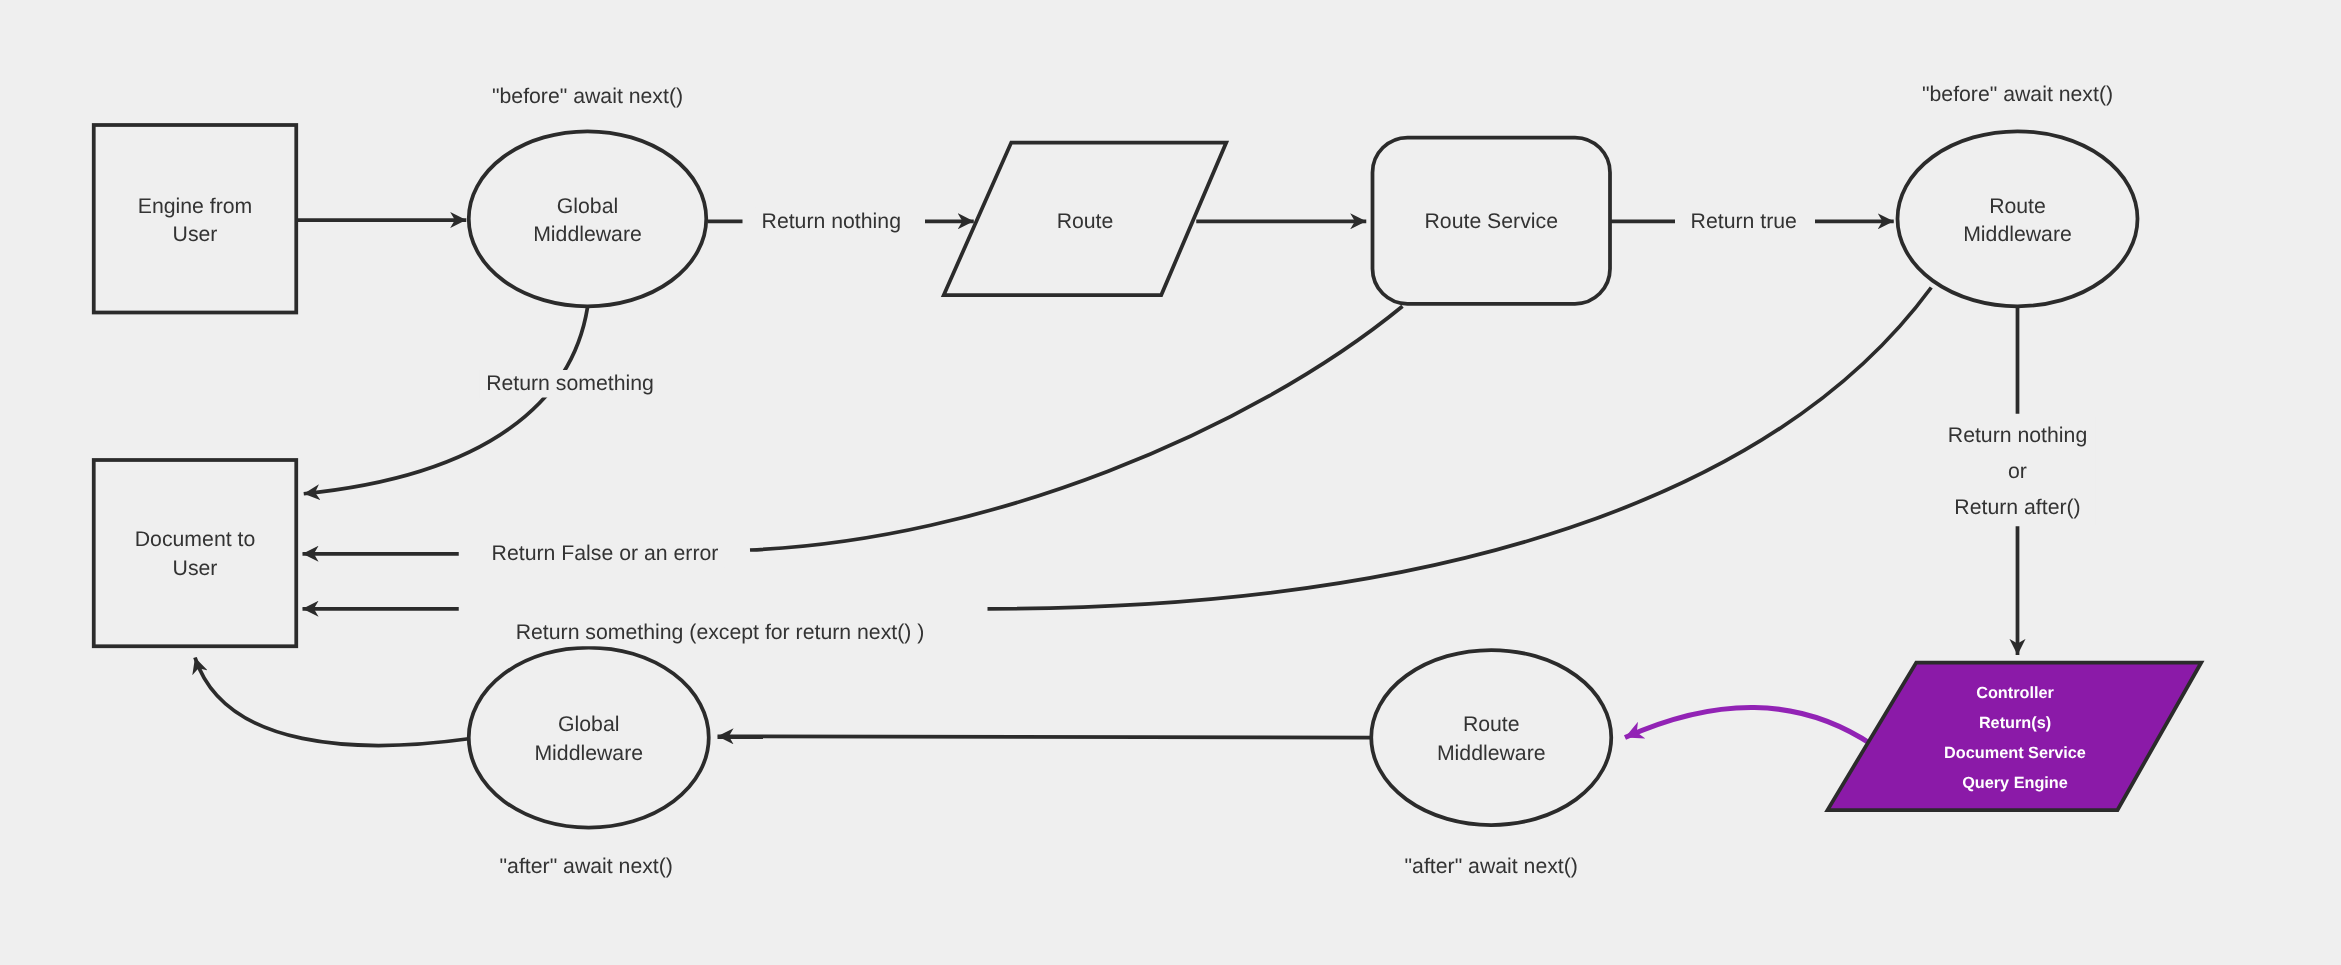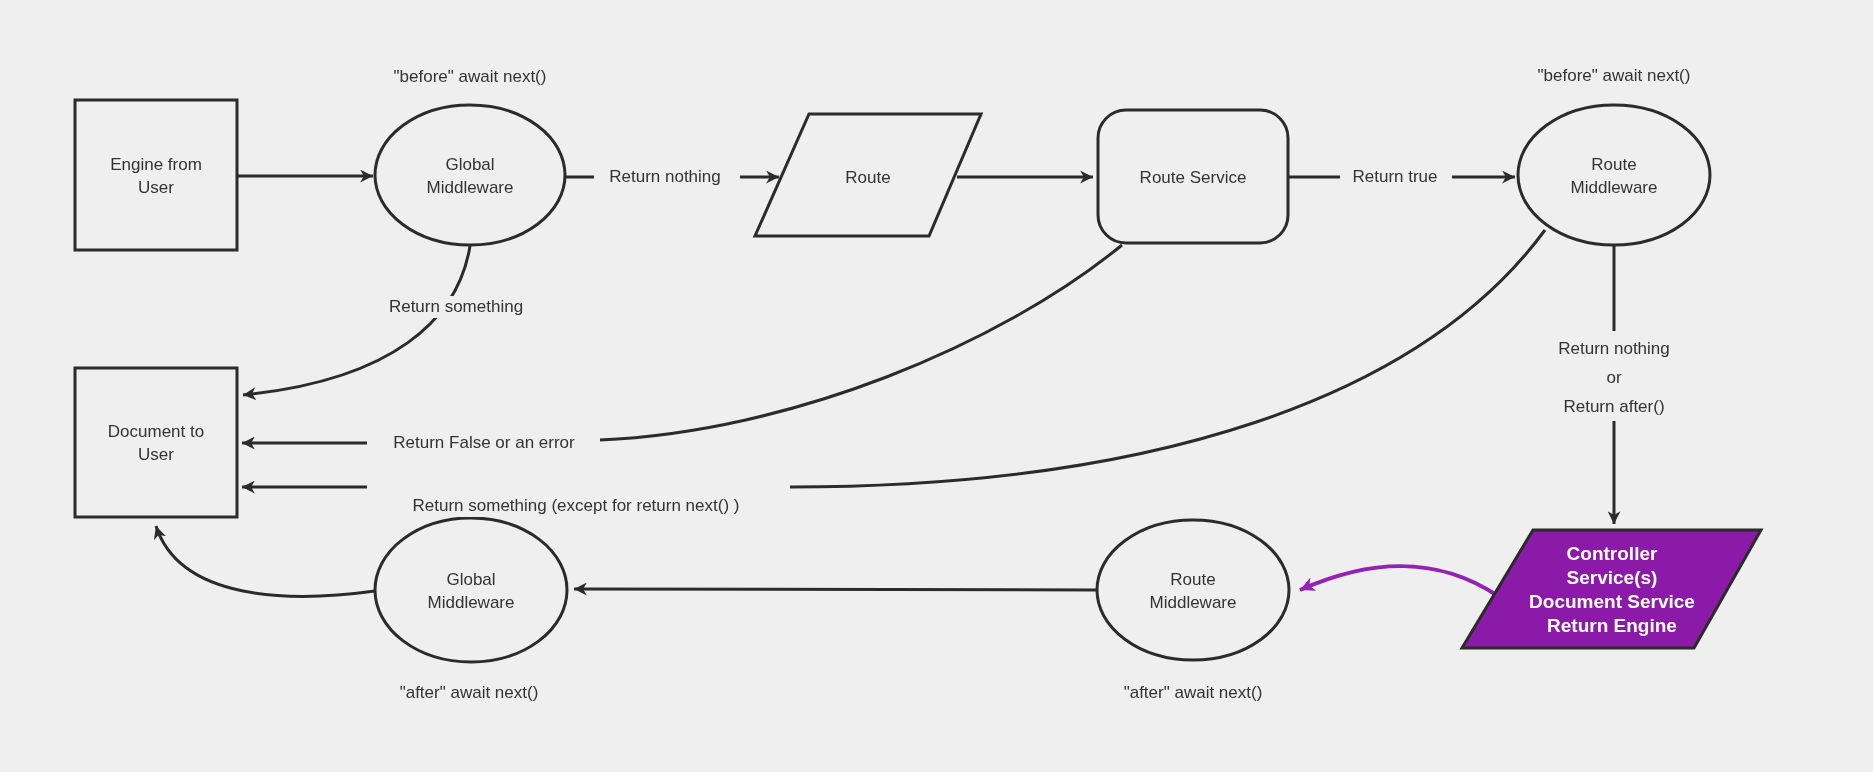--- a/index.html
+++ b/index.html
@@ -21,21 +21,21 @@
   .node-label{font-size:17px;line-height:23px;}
   .edge-label{
     font-size:17px;line-height:20px;
     background:#efefef;
     padding:1px 5px;
   }
   .edge-label-block{font-size:17px;line-height:29px;background:#efefef;padding:0 6px;}
   .purple-node-label{
     color:#ffffff;
     font-weight:bold;
-    font-size:19px;
+    font-size:13px;
     line-height:24px;
   }
   .label span{display:block;}
 </style>
 </head>
 <body>
 
 <div id="canvas">
 
   <svg id="shapes" width="1873" height="772" viewBox="0 0 1873 772">
@@ -123,23 +123,23 @@
     <span>Middleware</span>
   </div>
 
   <div class="label node-label" style="left:1193px;top:591px;">
     <span>Route</span>
     <span>Middleware</span>
   </div>
 
   <div class="label purple-node-label" style="left:1612px;top:590px;">
     <span>Controller</span>
-    <span>Service(s)</span>
+    <span>Return(s)</span>
     <span>Document Service</span>
-    <span>Return Engine</span>
+    <span>Query Engine</span>
   </div>
 
   <div class="label edge-label" style="left:470px;top:77px;">"before" await next()</div>
 
   <div class="label edge-label" style="left:1614px;top:76px;">"before" await next()</div>
 
   <div class="label edge-label" style="left:665px;top:177px;">Return nothing</div>
 
   <div class="label edge-label" style="left:1395px;top:177px;">Return true</div>
 

